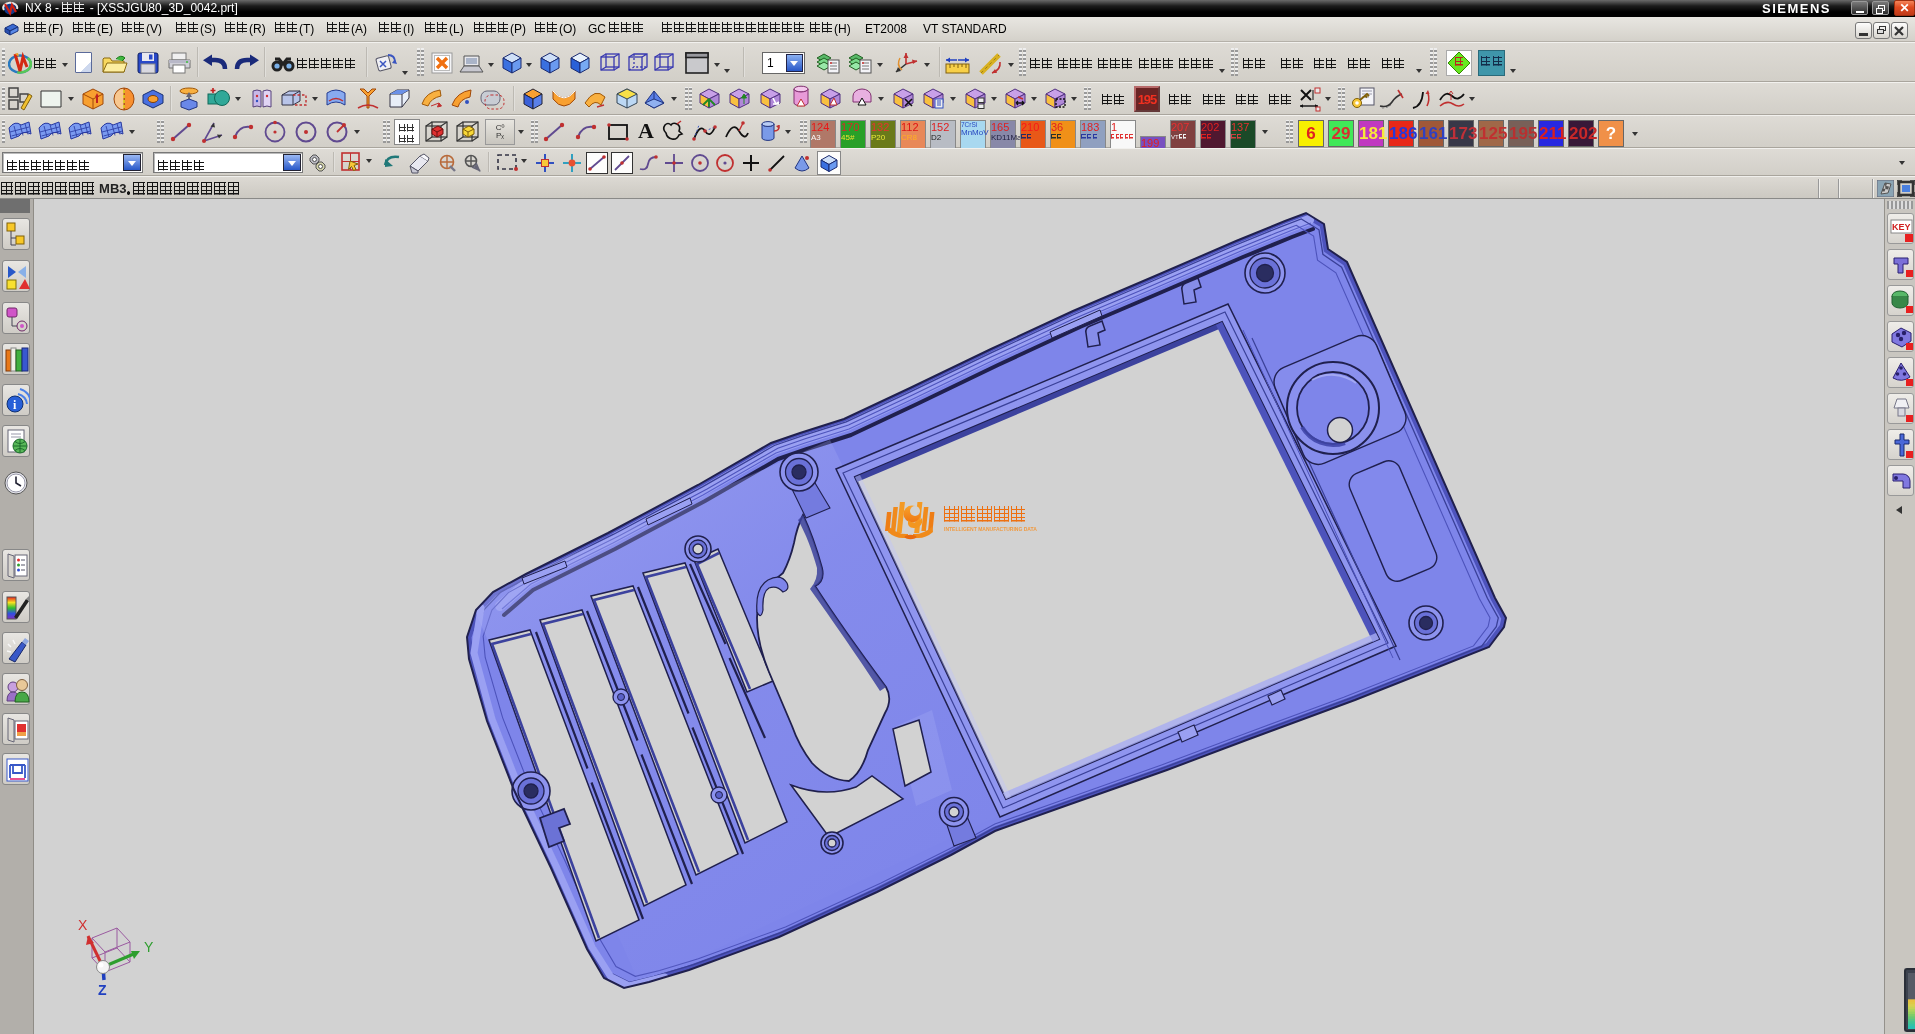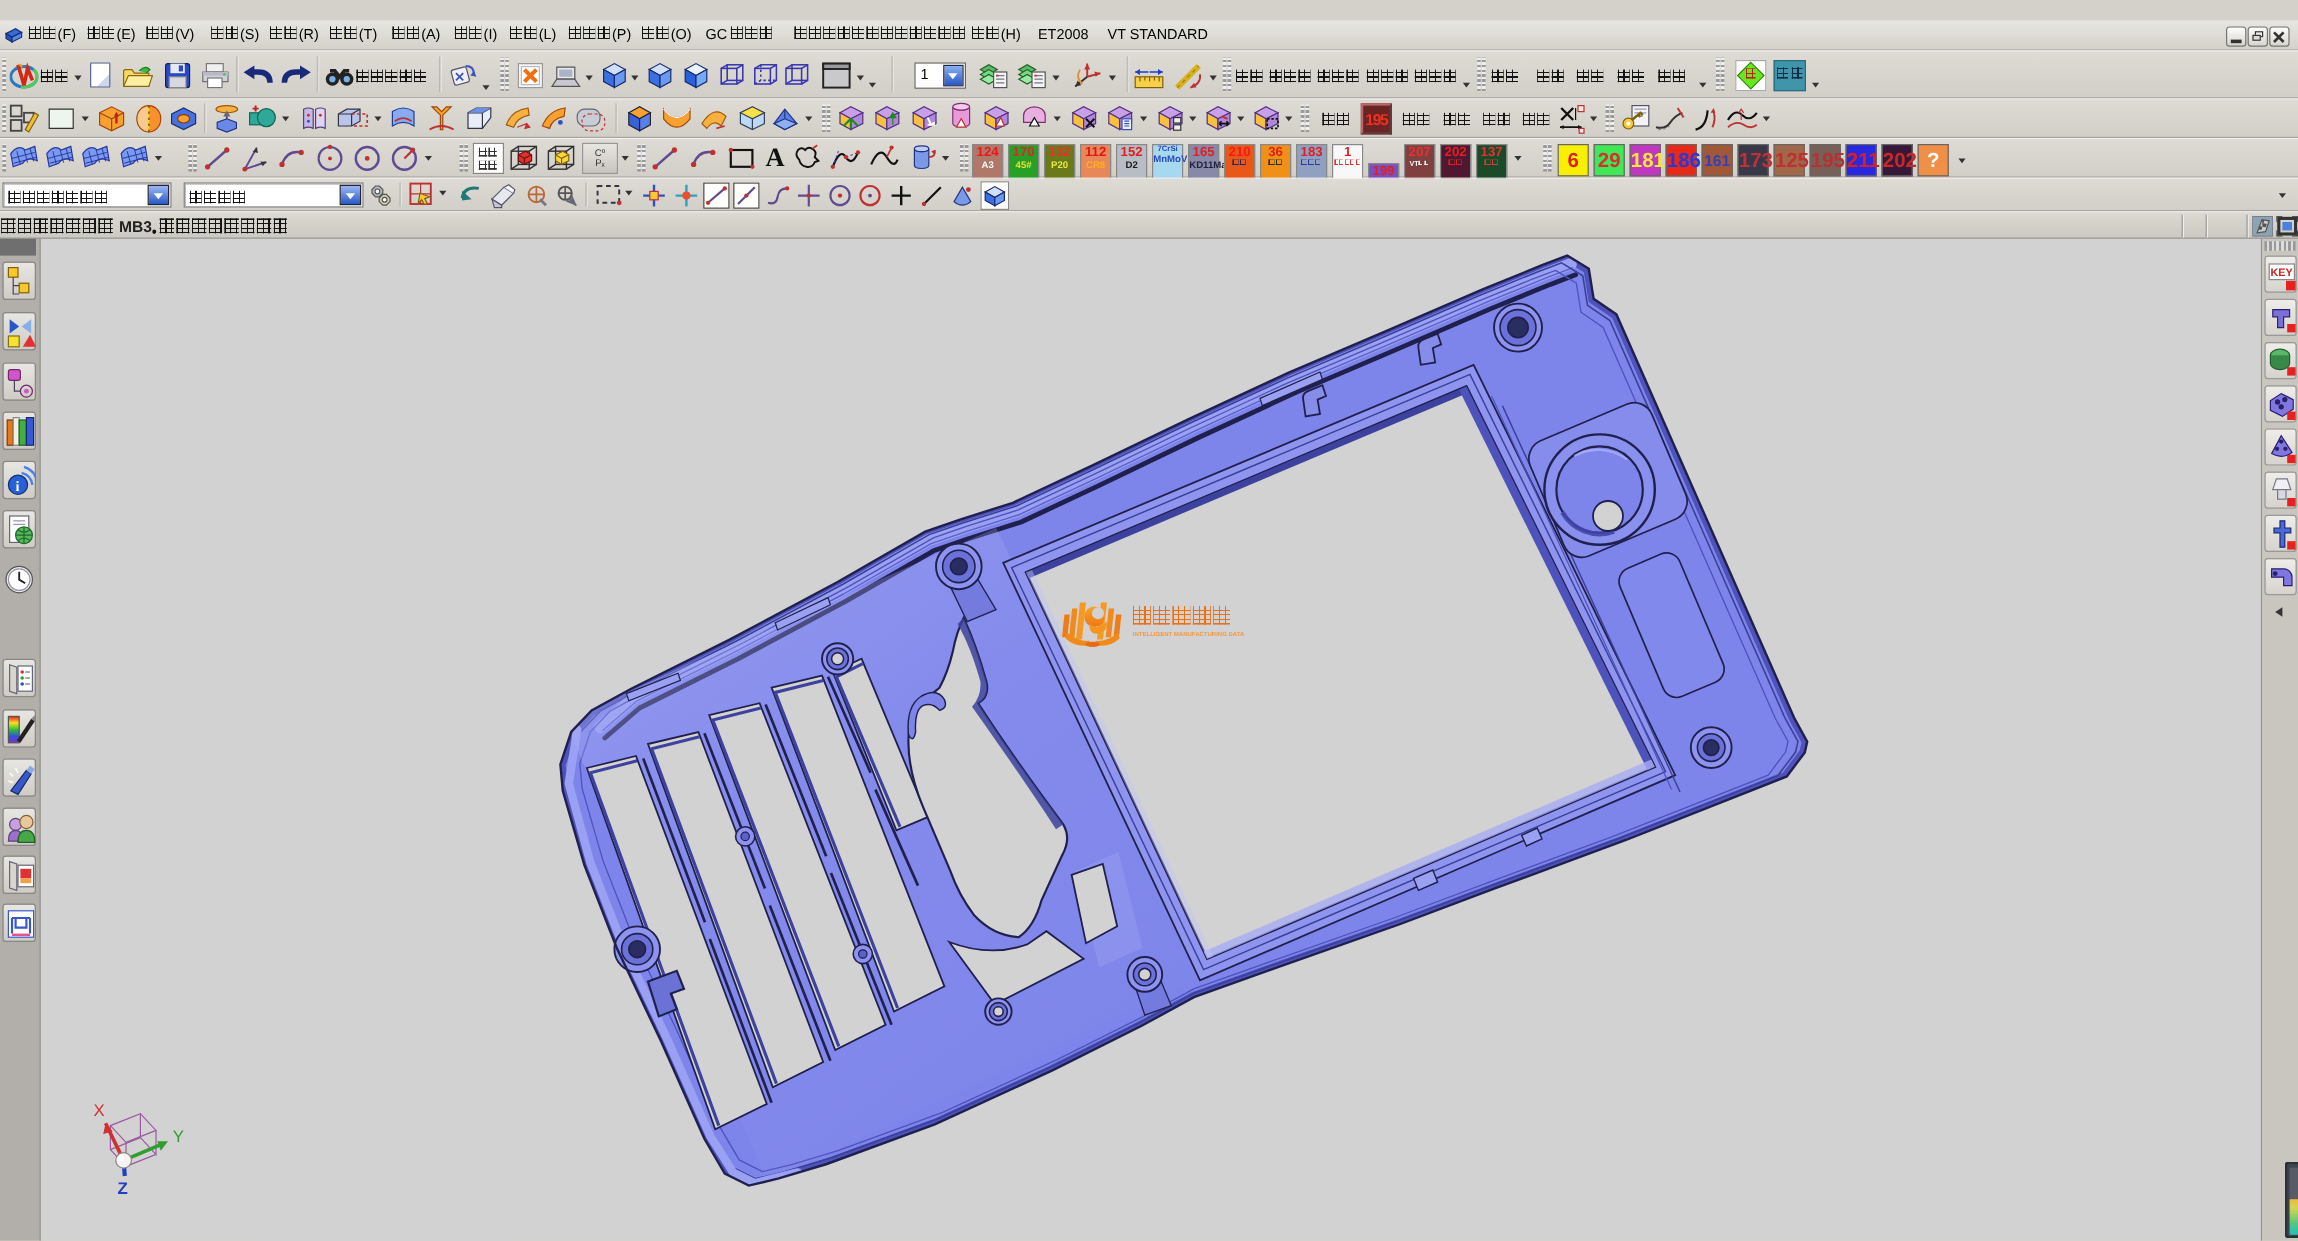--- a/index.html
+++ b/index.html
@@ -10,24 +10,41 @@
  repeating-linear-gradient(90deg,var(--c) 0 1.05px,transparent 1.05px 4.8px);
  background-size:calc(100% - 1px) calc(100% - 0.5px);background-repeat:no-repeat;}
 .cj.cjp{background:radial-gradient(circle at 30% 85%,var(--c) 0 1.5px,transparent 2px)}
 .lt{vertical-align:middle}
 .tbar{position:absolute;left:0;width:1915px;background:linear-gradient(#dedbd5,#d2cfc8);border-top:1px solid #f2f1ee;border-bottom:1px solid #a9a59d}
 .sep{position:absolute;width:2px;background:linear-gradient(90deg,#aaa69e,#f4f3f0);height:80%;top:10%}
 .hdl{position:absolute;width:3px;top:12%;height:76%;background:repeating-linear-gradient(0deg,#999 0 2px,#eee 2px 4px)}
 .dd{position:absolute;width:0;height:0;border-left:3.5px solid transparent;border-right:3.5px solid transparent;border-top:4px solid #333}
 .ib{position:absolute}
 .txtb{position:absolute;font-size:12px;color:#111;white-space:nowrap}
-.badge2{position:absolute;width:26px;height:38px;border:1px solid #888;text-align:center;line-height:1.05;font-weight:bold}
+.badge2{position:absolute;width:26px;height:38px;border:1px solid #888;line-height:1.05;font-weight:normal}
 .badge1{position:absolute;width:26px;height:27px;border:1px solid #666;text-align:center;font-weight:bold}
 </style></head><body>
 <div id="page">
+    <div class="abs" style="left:0;top:0;width:1915px;height:17px;background:linear-gradient(#6a6a6a,#1c1c1c 35%,#000 70%)">
+      <svg class="abs" style="left:2px;top:1px" width="17" height="15" viewBox="0 0 17 15">
+        <circle cx="8" cy="7.5" r="6" fill="#123a8a"></circle>
+        <path d="M2 9 A7 5 0 1 1 15 8" fill="none" stroke="#e8e8e8" stroke-width="2"></path>
+        <path d="M3 3 L8 12 L10 4 L14 11" stroke="#d02010" stroke-width="2.2" fill="none"></path>
+      </svg>
+      <div class="abs" style="left:25px;top:1px;font-size:12px;color:#fff">NX 8 - <span class="cj" style="width:11.0px;height:11.0px;margin-right:1.0px;--c:#e8e8e8"></span><span class="cj" style="width:11.0px;height:11.0px;margin-right:1.0px;--c:#e8e8e8"></span> - [XSSJGU80_3D_0042.prt]</div>
+      <div class="abs" style="left:1762px;top:1px;font-size:13px;font-weight:bold;color:#fff;letter-spacing:1.5px">SIEMENS</div>
+      <div class="abs" style="left:1851px;top:1px;width:17px;height:14px;background:linear-gradient(#7a7a7a,#2a2a2a);border:1px solid #999;border-radius:2px">
+        <div class="abs" style="left:4px;top:9px;width:8px;height:2px;background:#fff"></div>
+      </div>
+      <div class="abs" style="left:1872px;top:1px;width:17px;height:14px;background:linear-gradient(#7a7a7a,#2a2a2a);border:1px solid #999;border-radius:2px">
+        <div class="abs" style="left:5px;top:3px;width:7px;height:6px;border:1.5px solid #fff"></div>
+        <div class="abs" style="left:3px;top:6px;width:7px;height:6px;border:1.5px solid #fff;background:#4a4a4a"></div>
+      </div>
+      <div class="abs" style="left:1894px;top:0;width:21px;height:16px;background:linear-gradient(#f4855a,#e04a20 45%,#c03a18);border:1px solid #a03010;border-radius:2px;color:#fff;font-weight:bold;font-size:12px;text-align:center;line-height:15px">✕</div>
+    </div>
     <div class="abs" style="left:0;top:17px;width:1915px;height:25px;background:linear-gradient(#e8e6e1,#d4d1ca);border-bottom:1px solid #b5b1a9">
       <svg class="abs" style="left:4px;top:5px" width="16" height="15" viewBox="0 0 16 15">
         <path d="M1 6 L9 2 L14 5 L6 9 Z" fill="#3a6ad0" stroke="#16307a"></path>
         <path d="M1 6 L6 9 L6 13 L1 10 Z" fill="#2a50b0" stroke="#16307a"></path>
         <path d="M14 5 L6 9 L6 13 L14 9 Z" fill="#5a8ae8" stroke="#16307a"></path>
       </svg>
       <div class="abs" style="left:24px;top:4px;font-size:12px;color:#000;white-space:nowrap"><span class="cj" style="width:11.0px;height:11.0px;margin-right:1.0px;--c:#141414"></span><span class="cj" style="width:11.0px;height:11.0px;margin-right:1.0px;--c:#141414"></span><span class="lt">(F)</span></div>
       <div class="abs" style="left:73px;top:4px;font-size:12px;color:#000;white-space:nowrap"><span class="cj" style="width:11.0px;height:11.0px;margin-right:1.0px;--c:#141414"></span><span class="cj" style="width:11.0px;height:11.0px;margin-right:1.0px;--c:#141414"></span><span class="lt">(E)</span></div>
       <div class="abs" style="left:122px;top:4px;font-size:12px;color:#000;white-space:nowrap"><span class="cj" style="width:11.0px;height:11.0px;margin-right:1.0px;--c:#141414"></span><span class="cj" style="width:11.0px;height:11.0px;margin-right:1.0px;--c:#141414"></span><span class="lt">(V)</span></div>
       <div class="abs" style="left:176px;top:4px;font-size:12px;color:#000;white-space:nowrap"><span class="cj" style="width:11.0px;height:11.0px;margin-right:1.0px;--c:#141414"></span><span class="cj" style="width:11.0px;height:11.0px;margin-right:1.0px;--c:#141414"></span><span class="lt">(S)</span></div>
@@ -640,21 +657,21 @@
         <div style="font-size:11.0px;color:#e83030;line-height:13px">137</div>
         <div style="font-size:6.0px;color:#d04040"><span class="cj" style="width:5.5px;height:5.5px;margin-right:0.4px;--c:#d04040"></span><span class="cj" style="width:5.5px;height:5.5px;margin-right:0.4px;--c:#d04040"></span></div>
       </div>
       <div class="dd" style="left:1262px;top:14px"></div>
       <div class="hdl" style="left:1286px"></div>
       <div class="hdl" style="left:1290px"></div>
       <div class="badge1" style="left:1298px;top:4px;background:#f8f000;color:#e02020;font-size:17px;line-height:25px">6</div>
       <div class="badge1" style="left:1328px;top:4px;background:#40e858;color:#d83030;font-size:17px;line-height:25px">29</div>
       <div class="badge1" style="left:1358px;top:4px;background:#c038c0;color:#f8e838;font-size:17px;line-height:25px">181</div>
       <div class="badge1" style="left:1388px;top:4px;background:#e82818;color:#2838d8;font-size:17px;line-height:25px">186</div>
-      <div class="badge1" style="left:1418px;top:4px;background:#a05838;color:#3040c0;font-size:13px;line-height:25px">161</div>
+      <div class="badge1" style="left:1418px;top:4px;background:#a05838;color:#3040c0;font-size:17px;line-height:25px">161</div>
       <div class="badge1" style="left:1448px;top:4px;background:#383848;color:#c03038;font-size:17px;line-height:25px">173</div>
       <div class="badge1" style="left:1478px;top:4px;background:#a06848;color:#c03030;font-size:17px;line-height:25px">125</div>
       <div class="badge1" style="left:1508px;top:4px;background:#786058;color:#b83030;font-size:17px;line-height:25px">195</div>
       <div class="badge1" style="left:1538px;top:4px;background:#2828e0;color:#d82020;font-size:17px;line-height:25px">211</div>
       <div class="badge1" style="left:1568px;top:4px;background:#381838;color:#c82828;font-size:17px;line-height:25px">202</div>
       <div class="badge1" style="left:1598px;top:4px;background:#f09048;color:#ffffff;font-size:17px;line-height:25px">?</div>
       <div class="dd" style="left:1632px;top:16px"></div>
     </div>
     <div class="tbar" style="top:148px;height:28px">
       <div class="abs" style="left:2px;top:3px;width:141px;height:21px;background:#fff;border:1px solid #777;box-shadow:inset 1px 1px 0 #bbb">

